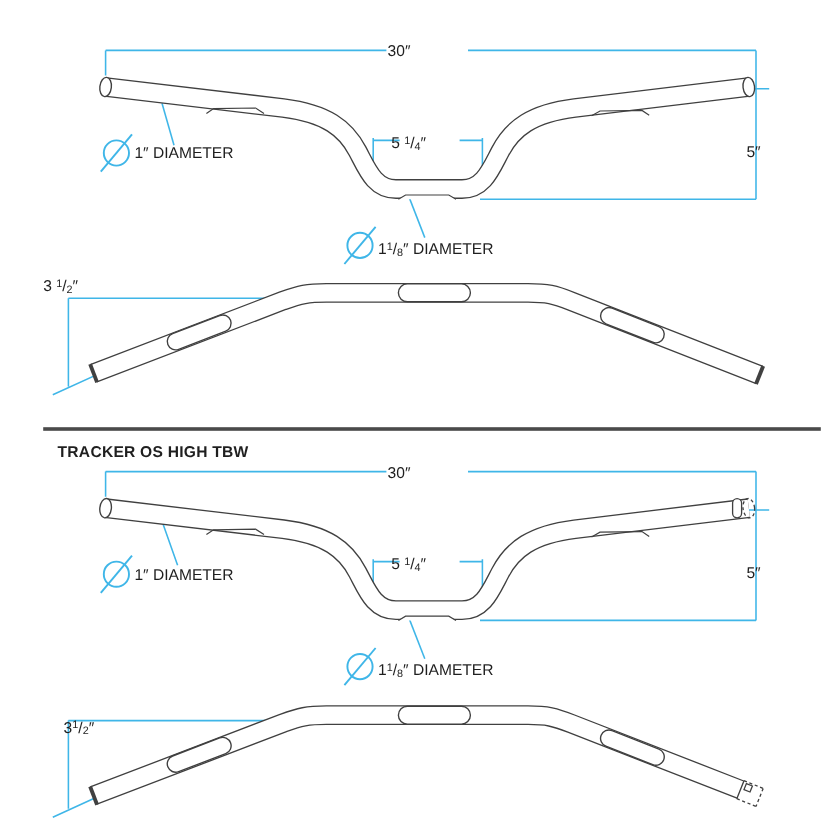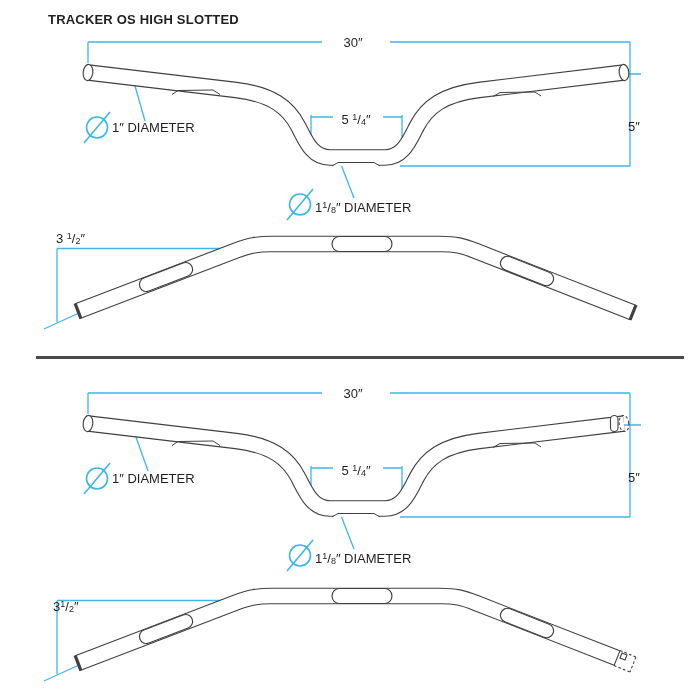--- a/index.html
+++ b/index.html
@@ -4,21 +4,21 @@
 <style>
   html,body{margin:0;padding:0;background:#ffffff;}
   .canvas{
     position:relative;width:700px;height:700px;background:#ffffff;overflow:hidden;
     font-family:"Liberation Sans", sans-serif;color:#1f1f1f;
   }
   svg.linework{position:absolute;left:0;top:0;}
   .t{position:absolute;white-space:nowrap;font-size:13px;line-height:16px;color:#1f1f1f;}
   .title{font-weight:700;font-size:13px;letter-spacing:.2px;}
   .dim{font-size:13px;}
-  .ctr{text-align:center;}
+  .ctr{text-align:left;}
   .t sup{font-size:9px;vertical-align:3.5px;}
   .t sub{font-size:9px;vertical-align:-1.5px;}
   .divider{position:absolute;left:36px;top:356px;width:648px;height:2.5px;background:#4a4a4a;}
 </style>
 </head>
 <body>
 
 <div class="canvas">
 
   <svg class="linework" width="700" height="700" viewBox="0 0 700 700">
@@ -110,36 +110,36 @@
         <rect x="499" y="264" width="56" height="14" rx="7" fill="#ffffff" stroke="#404040" stroke-width="1.15" transform="rotate(21.5 527 271)"></rect>
       </g>
       <g stroke="#404040" stroke-width="1.1">
         <path d="M620,298.6 L614,313.6"></path>
         <path fill="#ffffff" d="M622,301 L627,303 L625,308 L620,306 Z"></path>
         <path stroke-dasharray="2.6 2.2" d="M620,298.6 L636,305 M614,313.6 L630,320 M636,305 L630,320"></path>
       </g>
     </g>
   </svg>
 
-  <div class="t title" style="left:48px;top:12px">TRACKER OS HIGH SLOTTED</div>
 
   <div class="t dim ctr" style="left:323px;top:35px;width:60px">30″</div>
 
   <div class="t dim ctr" style="left:326px;top:109px;width:60px"><span>5 </span><sup>1</sup><span>/</span><sub>4</sub><span>″</span></div>
 
   <div class="t dim ctr" style="left:622px;top:119px;width:24px">5″</div>
 
   <div class="t dim" style="left:112px;top:120px">1″ DIAMETER</div>
 
   <div class="t dim" style="left:315px;top:197px"><span>1</span><sup>1</sup><span>/</span><sub>8</sub><span>″ DIAMETER</span></div>
 
-  <div class="t dim" style="left:56px;top:228px"><span>3 </span><sup>1</sup><span>/</span><sub>2</sub><span>″</span></div>
+  <div class="t dim" style="left:36px;top:228px"><span>3 </span><sup>1</sup><span>/</span><sub>2</sub><span>″</span></div>
 
   <div class="divider"></div>
 
+  <div class="t title" style="left:48px;top:369px">TRACKER OS HIGH TBW</div>
 
   <div class="t dim ctr" style="left:323px;top:386px;width:60px">30″</div>
 
   <div class="t dim ctr" style="left:326px;top:460px;width:60px"><span>5 </span><sup>1</sup><span>/</span><sub>4</sub><span>″</span></div>
 
   <div class="t dim ctr" style="left:622px;top:470px;width:24px">5″</div>
 
   <div class="t dim" style="left:112px;top:471px">1″ DIAMETER</div>
 
   <div class="t dim" style="left:315px;top:548px"><span>1</span><sup>1</sup><span>/</span><sub>8</sub><span>″ DIAMETER</span></div>

